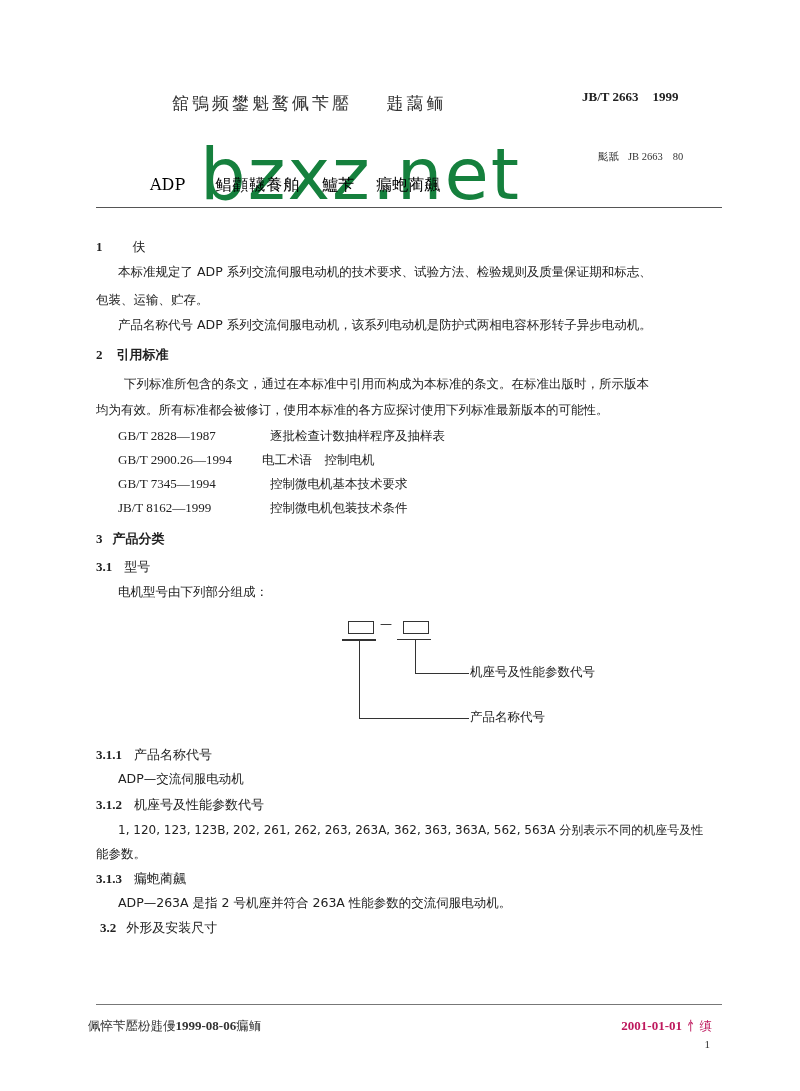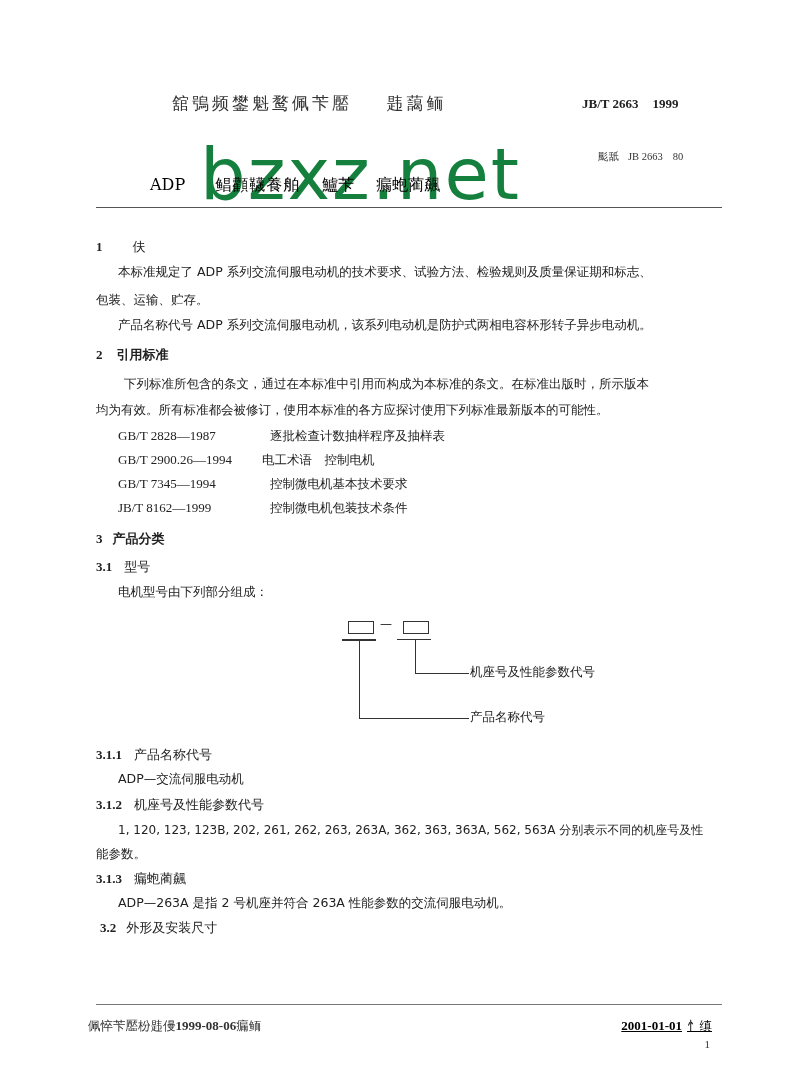--- a/index.html
+++ b/index.html
@@ -2,42 +2,42 @@
 <html><head>
   <meta charset="utf-8">
   <style>
     html, body { margin: 0; padding: 0; background: #ffffff; }
     body { width: 800px; height: 1091px; position: relative; overflow: hidden;
       font-family: "DejaVu Serif", "Liberation Serif", serif; color: #222; }
     .abs { position: absolute; white-space: nowrap; }
     .watermark { position: absolute; left: 200px; top: 138px; font-family: "DejaVu Sans", "Liberation Sans", sans-serif;
       font-weight: normal; font-size: 72px; color: #15803d; letter-spacing: 2px; line-height: 1; z-index: 0; }
     .hdr-sub { left: 172px; top: 92px; font-size: 17px; letter-spacing: 3px; color: #333; z-index: 1; }
-    .std-no { left: 582px; top: 96px; font-size: 13px; font-weight: bold; font-family: "Liberation Serif", serif; z-index: 1; }
+    .std-no { left: 582px; top: 89px; font-size: 13px; font-weight: bold; font-family: "Liberation Serif", serif; z-index: 1; }
     .std-no span { margin-left: 14px; }
     .title { left: 150px; top: 148px; font-size: 16px; color: #000000; z-index: 1; margin-top: 27px; }
     .title .t2 { margin-left: 30px; letter-spacing: 1px; }
     .title .t3 { margin-left: 22px; }
     .title .t4 { margin-left: 22px; }
     .replace { left: 598px; top: 150px; font-size: 10.5px; color: #333; z-index: 1; font-family: "Liberation Serif", serif; }
     .replace span { margin-left: 10px; }
     .rule-top { left: 96px; top: 207px; width: 626px; height: 1px; background: #555; }
     .rule-bottom { left: 96px; top: 1004px; width: 626px; height: 1px; background: #777; }
     .sec { font-size: 13px; font-weight: bold; font-family: "Liberation Serif", serif; }
     .sec .lbl { margin-left: 14px; font-weight: bold; }
     .body-text { font-size: 12.5px; color: #222; font-family: "DejaVu Sans", "Liberation Sans", sans-serif; }
     .ref-row { font-size: 12.5px; font-family: "DejaVu Sans", "Liberation Sans", sans-serif; }
     .ref-code { display: inline-block; width: 152px; font-family: "Liberation Serif", serif; font-size: 13px; }
     .diagram { position: absolute; left: 340px; top: 615px; width: 320px; height: 110px; }
     .box { position: absolute; border: 1px solid #333; width: 24px; height: 11px; }
     .line { position: absolute; background: #333; }
     .diag-label { position: absolute; font-size: 12.5px; font-family: "DejaVu Sans", "Liberation Sans", sans-serif; white-space: nowrap; }
     .footer-left { left: 88px; top: 1018px; font-size: 12.5px; font-family: "DejaVu Sans", sans-serif; color: #333; }
     .footer-left b { font-family: "Liberation Serif", serif; font-size: 13px; margin: 0 0; }
-    .footer-right { right: 88px; top: 1018px; font-size: 12.5px; color: #000000; font-family: "DejaVu Sans", sans-serif; text-decoration: underline; }
+    .footer-right { right: 88px; top: 1018px; font-size: 12.5px; color: #be185d; font-family: "DejaVu Sans", sans-serif; }
     .footer-right b { font-family: "Liberation Serif", serif; font-size: 13px; margin-right: 5px; }
     .page-no { right: 90px; top: 1038px; font-size: 11px; color: #333; font-family: "Liberation Serif", serif; }
   </style>
 </head>
 <body>
 
 <div class="watermark">bzxz.net</div>
 
 <div class="abs hdr-sub">
   <span>舘鴞频鐢魁鹜佩苄靨</span>

